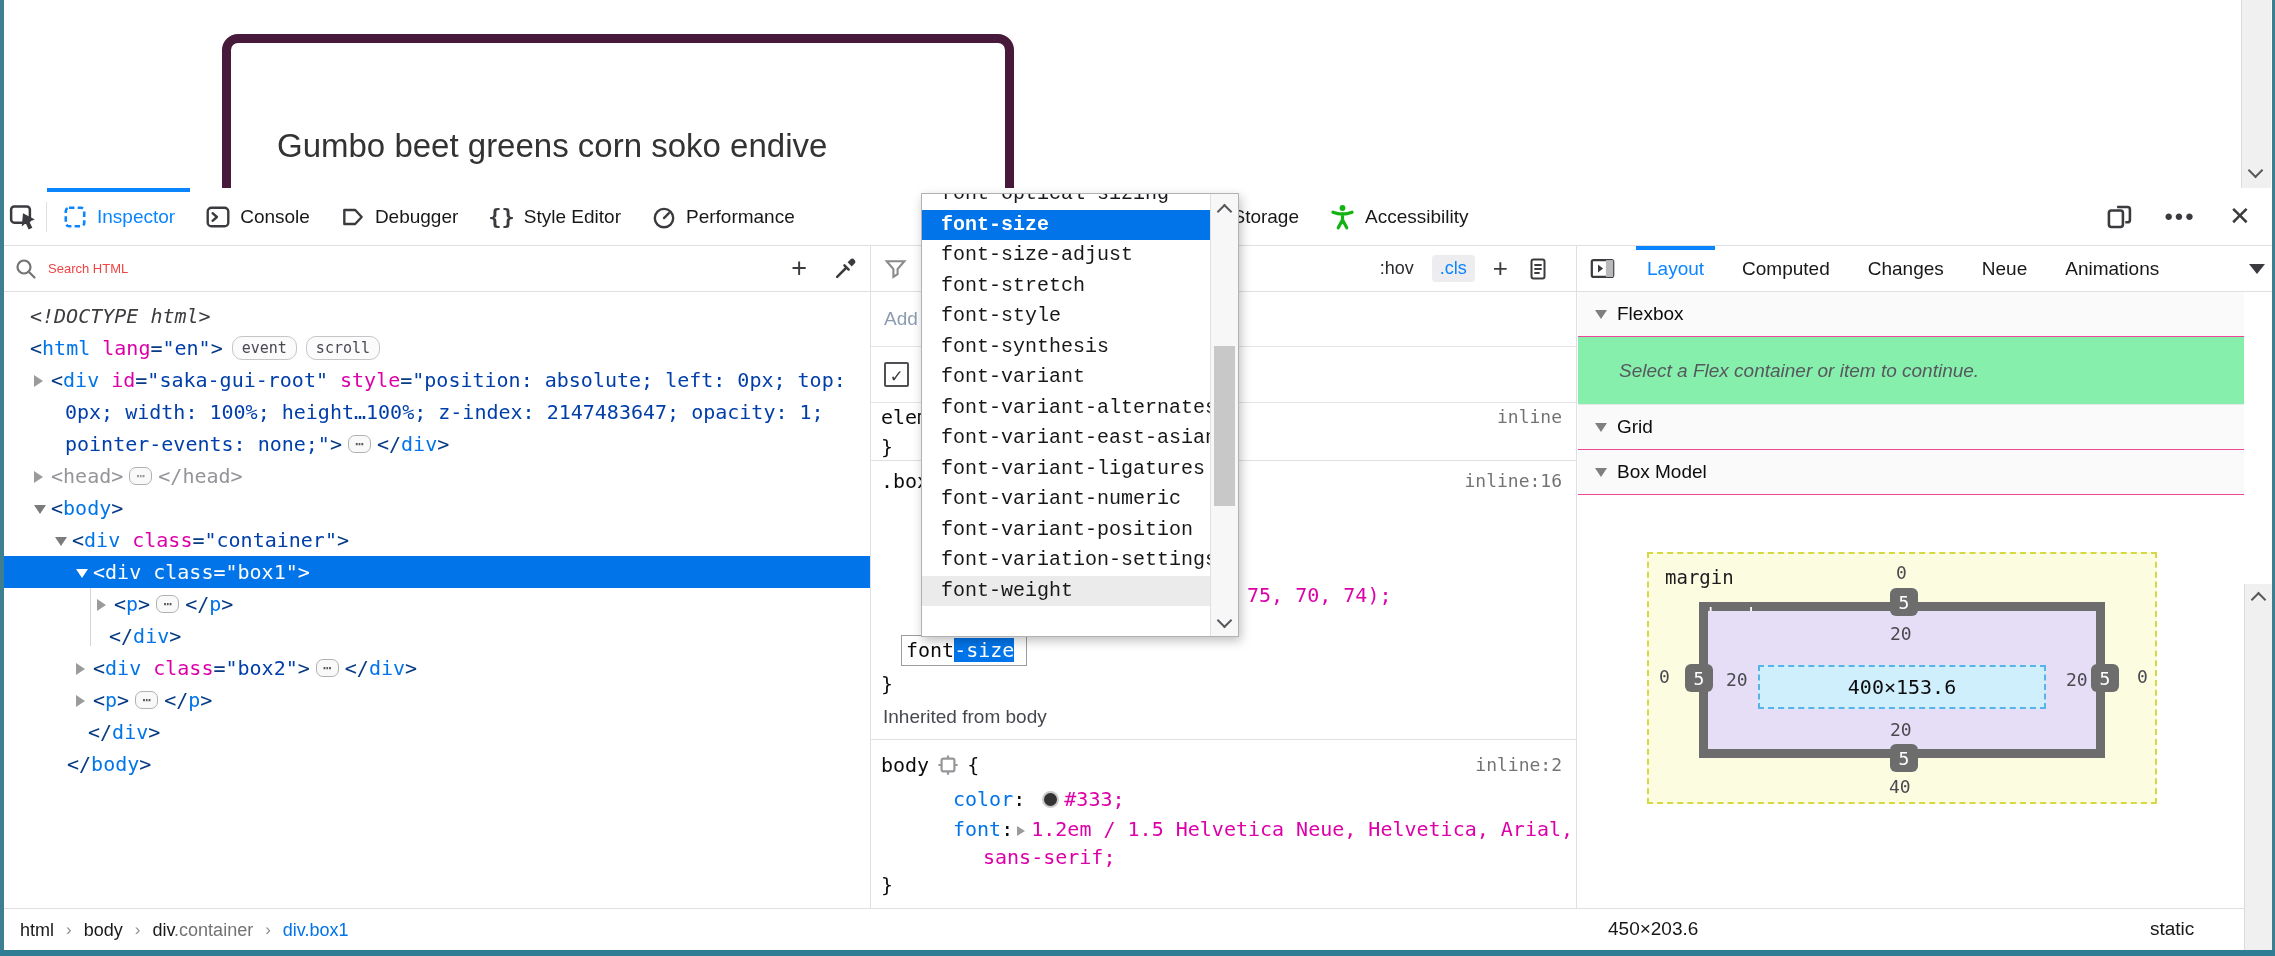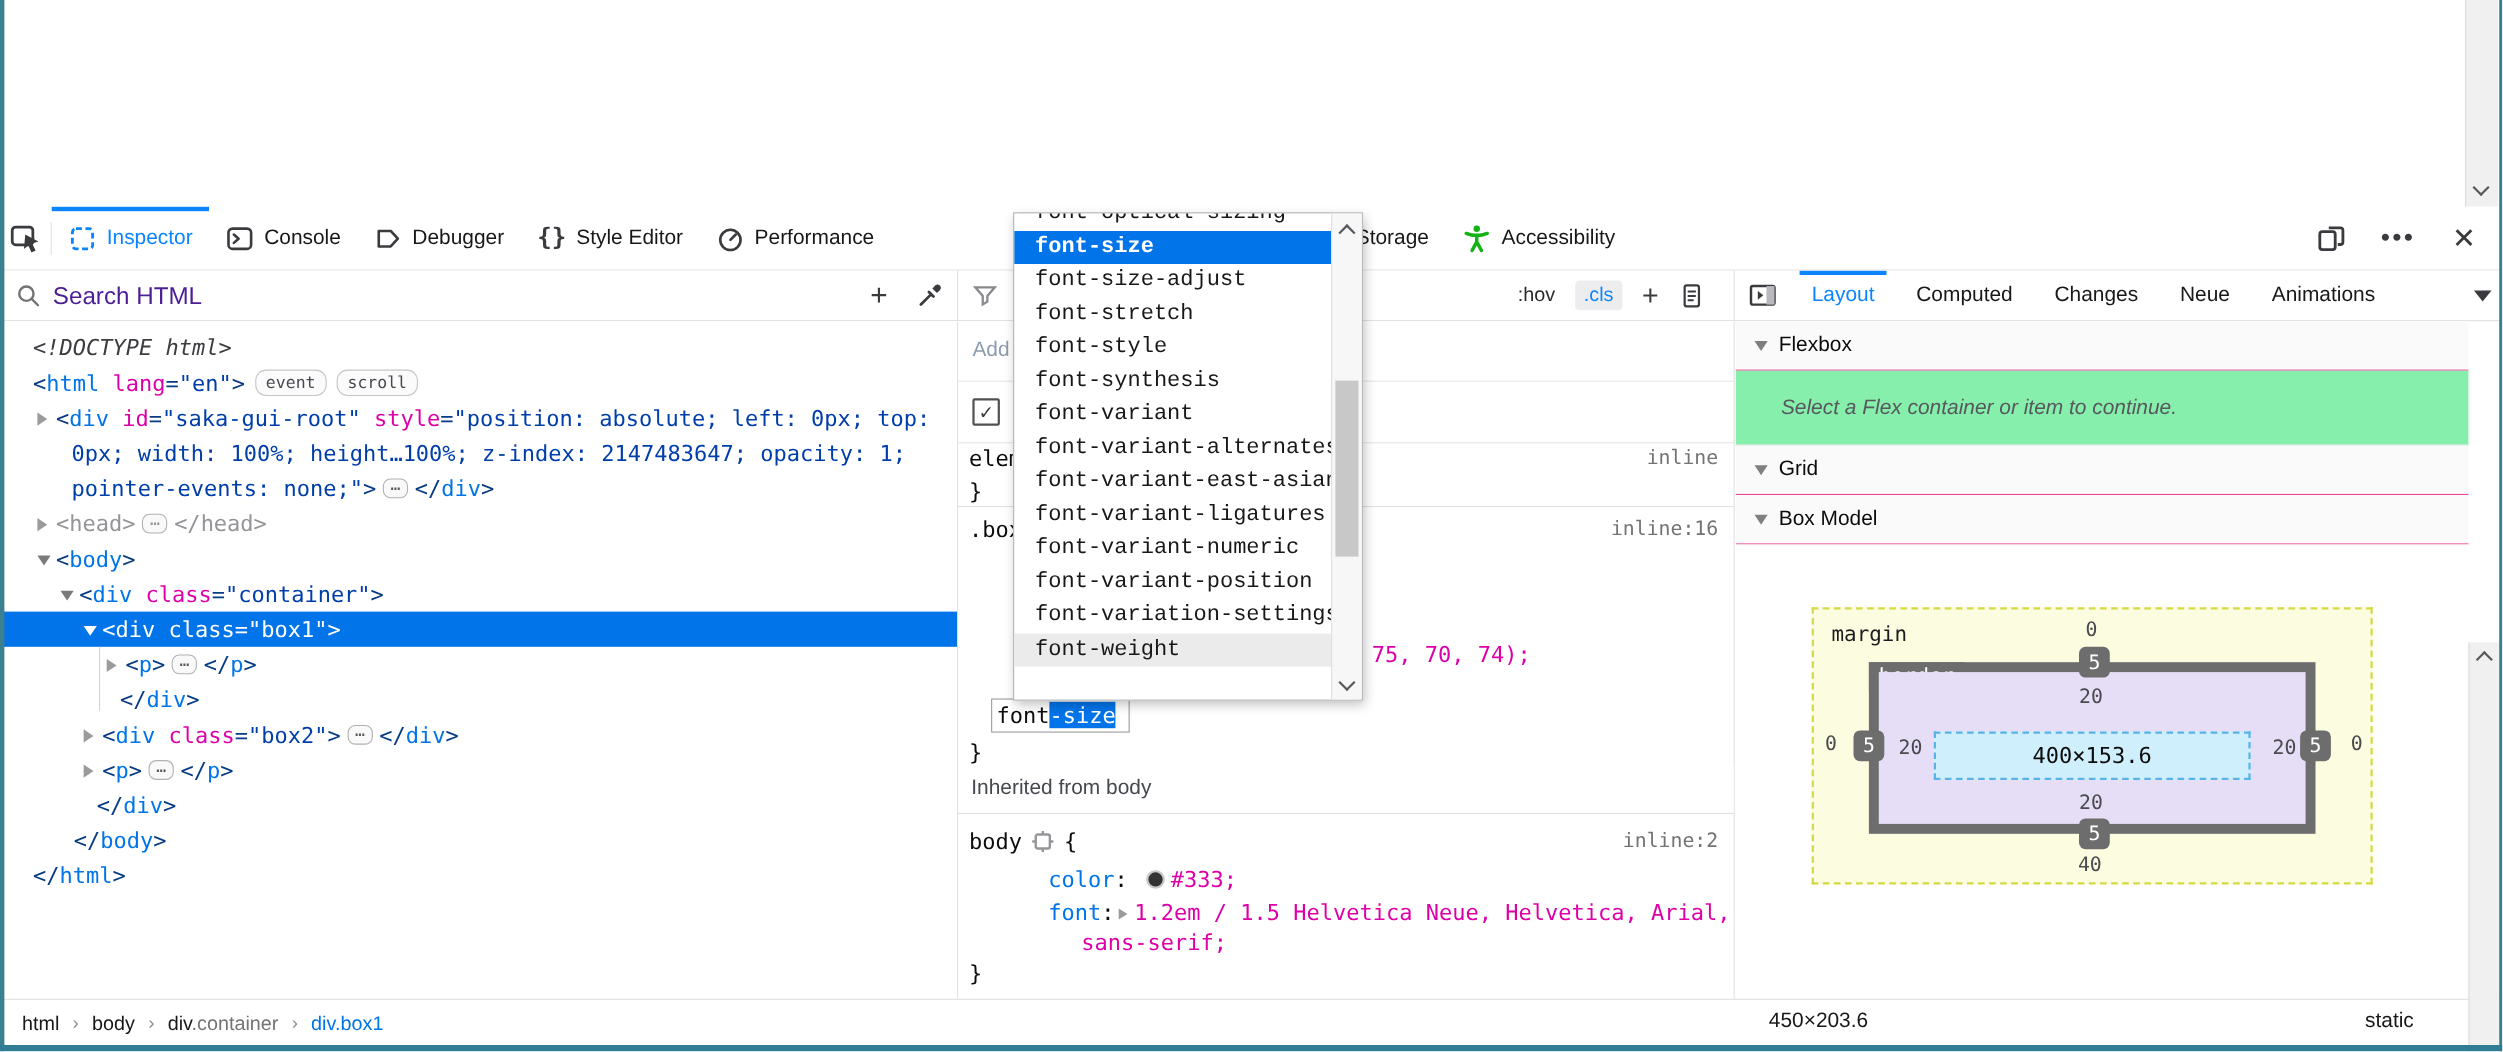--- a/index.html
+++ b/index.html
@@ -33,21 +33,21 @@
   .tool-tab.active::before { content:""; position:absolute; left:0; top:0; right:0; height:4px; background:#0a84ff; }
   .tab-spacer { width:238px; height:100%; }
   .tb-right { margin-left:auto; display:flex; align-items:center; gap:26px; padding-right:18px; }
   .tb-right .ibtn { display:flex; align-items:center; justify-content:center; width:34px; height:34px; }
   .dots { font-size:24px; letter-spacing:2px; color:#3b3b3f; }
   .close-x { font-size:26px; color:#3b3b3f; }
 
   
   .toolrow { position:absolute; left:0; top:246px; width:2275px; height:46px; background:#fff; border-bottom:1px solid #e0e0e2; display:flex; }
   .tr-left  { width:871px; display:flex; align-items:center; padding:0 12px 0 14px; border-right:1px solid #e0e0e2; }
-  .tr-left .ph { color:#4c1d95; font-size:22px; margin-left:10px; flex:1; }
+  .tr-left .ph { color:#ef4444; font-size:13px; margin-left:10px; flex:1; }
   .tr-left .plus { font-size:27px; font-weight:300; color:#3b3b3f; margin-right:26px; }
   .tr-mid { width:706px; display:flex; align-items:center; padding:0 26px 0 12px; border-right:1px solid #e0e0e2; }
   .tr-mid .right-group { margin-left:auto; display:flex; align-items:center; gap:18px; }
   .hov-lbl { font-size:18px; color:#2a2a2e; }
   .cls-chip { font-size:18px; color:#0a84ff; background:#ededf0; border-radius:4px; padding:3px 8px; }
   .tr-mid .plus { font-size:26px; font-weight:300; color:#3b3b3f; }
   .tr-right { flex:1; display:flex; align-items:center; padding-left:12px; position:relative; }
   .sb-tabs { display:flex; align-items:center; height:100%; margin-left:12px; width:612px; overflow:hidden; white-space:nowrap; }
   .sb-tab { height:100%; display:flex; align-items:center; padding:0 19px; font-size:19px; color:#18181a; position:relative; flex:none; }
   .sb-tab.active { color:#0a84ff; }
@@ -142,20 +142,23 @@
   .popup-thumb { position:absolute; right:3px; top:152px; width:21px; height:160px; background:#c8c8c8; }
 
   svg { display:block; }
 </style>
 </head>
 <body>
 
 <div class="screen">
 
   <div class="page-area">
+    <div class="demo-box">
+      <div class="demo-heading">Gumbo beet greens corn soko endive</div>
+    </div>
     <div class="page-scrollbar">
       <span class="chev down"></span>
     </div>
   </div>
 
   <div class="tabbar">
     <div class="pick-btn">
       <svg width="30" height="30" viewBox="0 0 24 24">
         <rect x="2.5" y="3.5" width="15" height="13" rx="2.5" fill="none" stroke="#3b3b3f" stroke-width="2"></rect>
         <polygon points="12,9 21.5,14 17,15.5 19.5,20.5 16.5,22 14.2,17 11,19.5" fill="#3b3b3f"></polygon>
@@ -283,21 +286,20 @@
           <div class="m-line muted" style="padding-left: 51px;"><span class="exp r" style="left: 34px;"></span><span class="tk-p">&lt;</span><span class="tk-g">head</span><span class="tk-p">&gt;</span><span class="pill">⋯</span><span class="tk-p">&lt;/</span><span class="tk-g">head</span><span class="tk-p">&gt;</span></div>
           <div class="m-line" style="padding-left: 51px;"><span class="exp d" style="left: 34px;"></span><span class="tk-p">&lt;</span><span class="tk-g">body</span><span class="tk-p">&gt;</span></div>
           <div class="m-line" style="padding-left: 72px;"><span class="exp d" style="left: 55px;"></span><span class="tk-p">&lt;</span><span class="tk-g">div</span><span class="tk-a"> class</span><span class="tk-p">=</span><span class="tk-v">"container"</span><span class="tk-p">&gt;</span></div>
           <div class="m-line selected" style="padding-left: 93px;"><span class="exp d" style="left: 76px;"></span><span class="tk-p">&lt;</span><span class="tk-g">div</span><span class="tk-a"> class</span><span class="tk-p">=</span><span class="tk-v">"box1"</span><span class="tk-p">&gt;</span></div>
           <div class="m-line" style="padding-left: 114px;"><span class="exp r" style="left: 97px;"></span><span class="tk-p">&lt;</span><span class="tk-g">p</span><span class="tk-p">&gt;</span><span class="pill">⋯</span><span class="tk-p">&lt;/</span><span class="tk-g">p</span><span class="tk-p">&gt;</span></div>
           <div class="m-line" style="padding-left: 109px;"><span class="tk-p">&lt;/</span><span class="tk-g">div</span><span class="tk-p">&gt;</span></div>
           <div class="m-line" style="padding-left: 93px;"><span class="exp r" style="left: 76px;"></span><span class="tk-p">&lt;</span><span class="tk-g">div</span><span class="tk-a"> class</span><span class="tk-p">=</span><span class="tk-v">"box2"</span><span class="tk-p">&gt;</span><span class="pill">⋯</span><span class="tk-p">&lt;/</span><span class="tk-g">div</span><span class="tk-p">&gt;</span></div>
           <div class="m-line" style="padding-left: 93px;"><span class="exp r" style="left: 76px;"></span><span class="tk-p">&lt;</span><span class="tk-g">p</span><span class="tk-p">&gt;</span><span class="pill">⋯</span><span class="tk-p">&lt;/</span><span class="tk-g">p</span><span class="tk-p">&gt;</span></div>
           <div class="m-line" style="padding-left: 88px;"><span class="tk-p">&lt;/</span><span class="tk-g">div</span><span class="tk-p">&gt;</span></div>
           <div class="m-line" style="padding-left: 67px;"><span class="tk-p">&lt;/</span><span class="tk-g">body</span><span class="tk-p">&gt;</span></div>
-          <div class="m-line" style="padding-left: 30px;"><span class="tk-p">&lt;/</span><span class="tk-g">html</span><span class="tk-p">&gt;</span></div>
         </div>
       <div class="guide"></div>
     </div>
 
     <div class="rules-panel">
       <div class="cls-row1">
         <span class="ph2">Add new class</span>
       </div>
       <div class="cls-row2">
         <span class="checkbox">✓</span>

